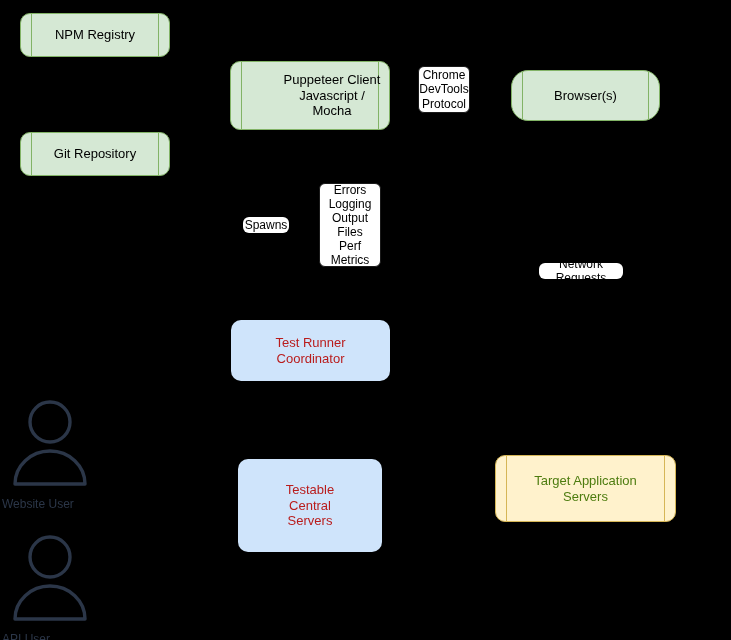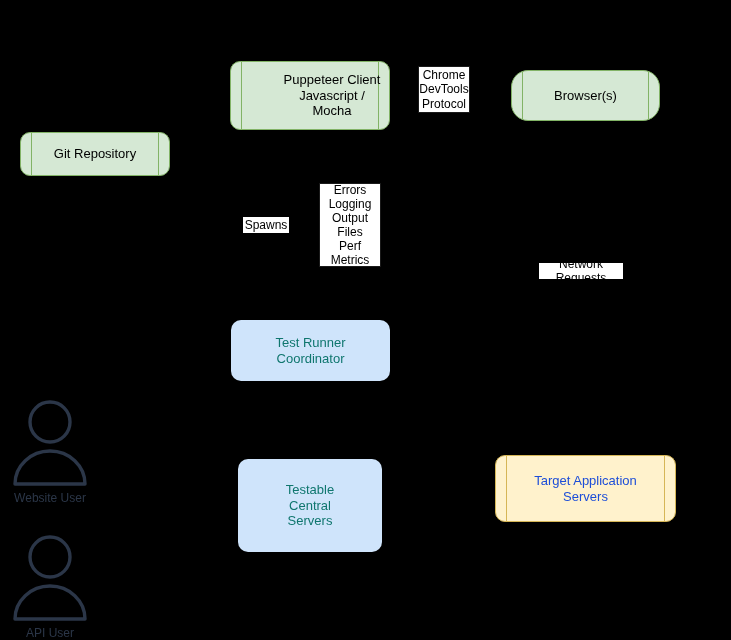--- a/index.html
+++ b/index.html
@@ -52,67 +52,73 @@
     border: 1px solid #82b366;
     color: #82b366;
   }
   .node.green .label { color: #000000; }
 
   .node.yellow {
     background: #fff2cc;
     border: 1px solid #d6b656;
     color: #d6b656;
   }
-  .node.yellow .label { color: #1d4ed8; }
+  .node.yellow .label { color: #4d7c0f; }
 
   .node.blue {
     background: #cfe4fb;
     border: none;
     color: #cfe4fb;
   }
-  .node.blue .label { color: #0f766e; }
+  .node.blue .label { color: #b91c1c; }
 
   
   .edge-label {
     position: absolute;
     box-sizing: border-box;
     background: #ffffff;
     color: #000000;
     font-size: 12px;
     line-height: 1.18;
     text-align: center;
     white-space: pre-line;
     display: flex;
     align-items: center;
     justify-content: center;
     padding: 1px 2px;
+    border-radius: 6px;
   }
   .edge-label.bordered {
     border: 1px solid #1a1a1a;
   }
 
   
   .actor {
     position: absolute;
     width: 96px;
   }
   .actor svg { display: block; }
   .actor .actor-label {
-    text-align: center;
+    text-align: left;
     font-size: 12px;
     color: #2b3648;
-    margin-top: 3px;
+    margin-top: 9px;
     width: 96px;
   }
 </style>
 </head>
 <body>
 
 <div id="canvas">
 
+  <div class="node green" style="left:20px; top:13px; width:150px; height:44px;">
+    <span class="divider left"></span>
+    <span class="divider right"></span>
+    <span class="label">NPM Registry</span>
+  </div>
 
   <div class="node green" style="left:20px; top:132px; width:150px; height:44px;">
     <span class="divider left"></span>
     <span class="divider right"></span>
     <span class="label">Git Repository</span>
   </div>
 
   <div class="node green" style="left:230px; top:61px; width:160px; height:69px;padding-left:44px;">
     <span class="divider left"></span>
     <span class="divider right"></span>

